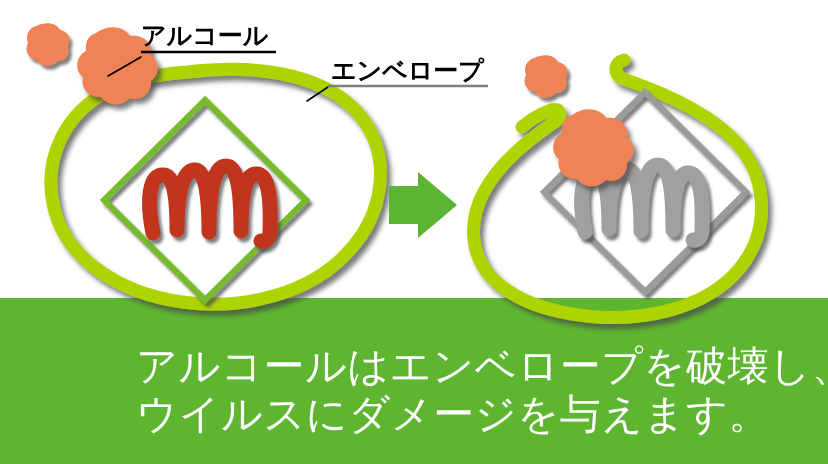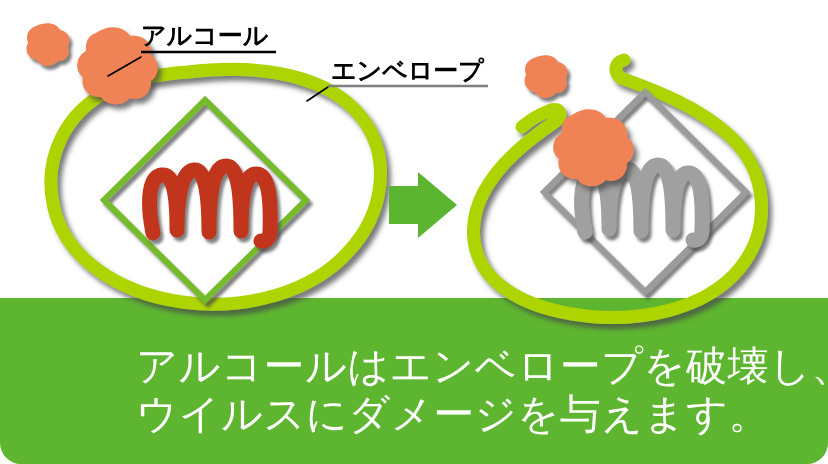--- a/index.html
+++ b/index.html
@@ -10,21 +10,20 @@
   }
   body {
     font-family: "Liberation Sans", "DejaVu Sans", sans-serif;
   }
   #stage {
     position: relative;
     width: 828px;
     height: 464px;
     overflow: hidden;
     background: #ffffff;
-    border-radius: 21px;
   }
   #stage svg.layer {
     position: absolute;
     left: 0;
     top: 0;
     width: 828px;
     height: 464px;
     display: block;
   }
   .label-text {

